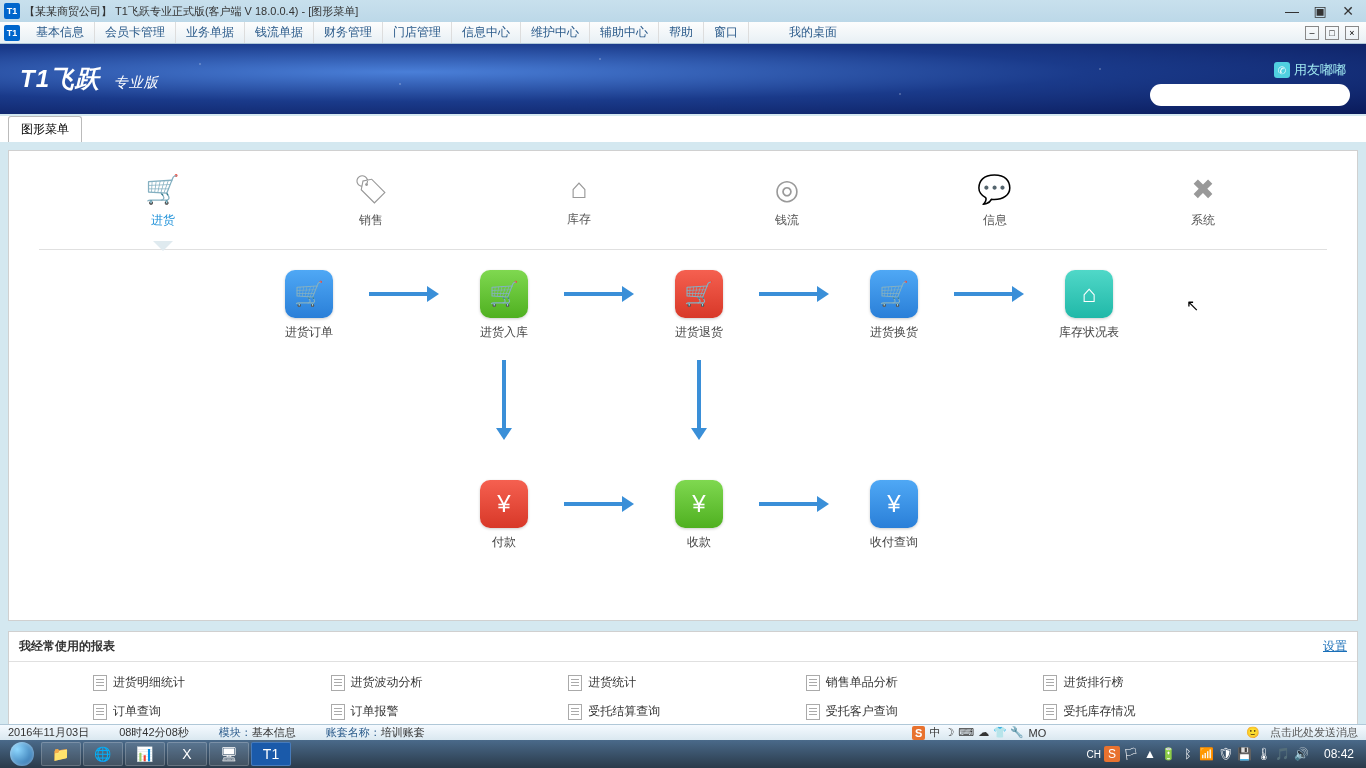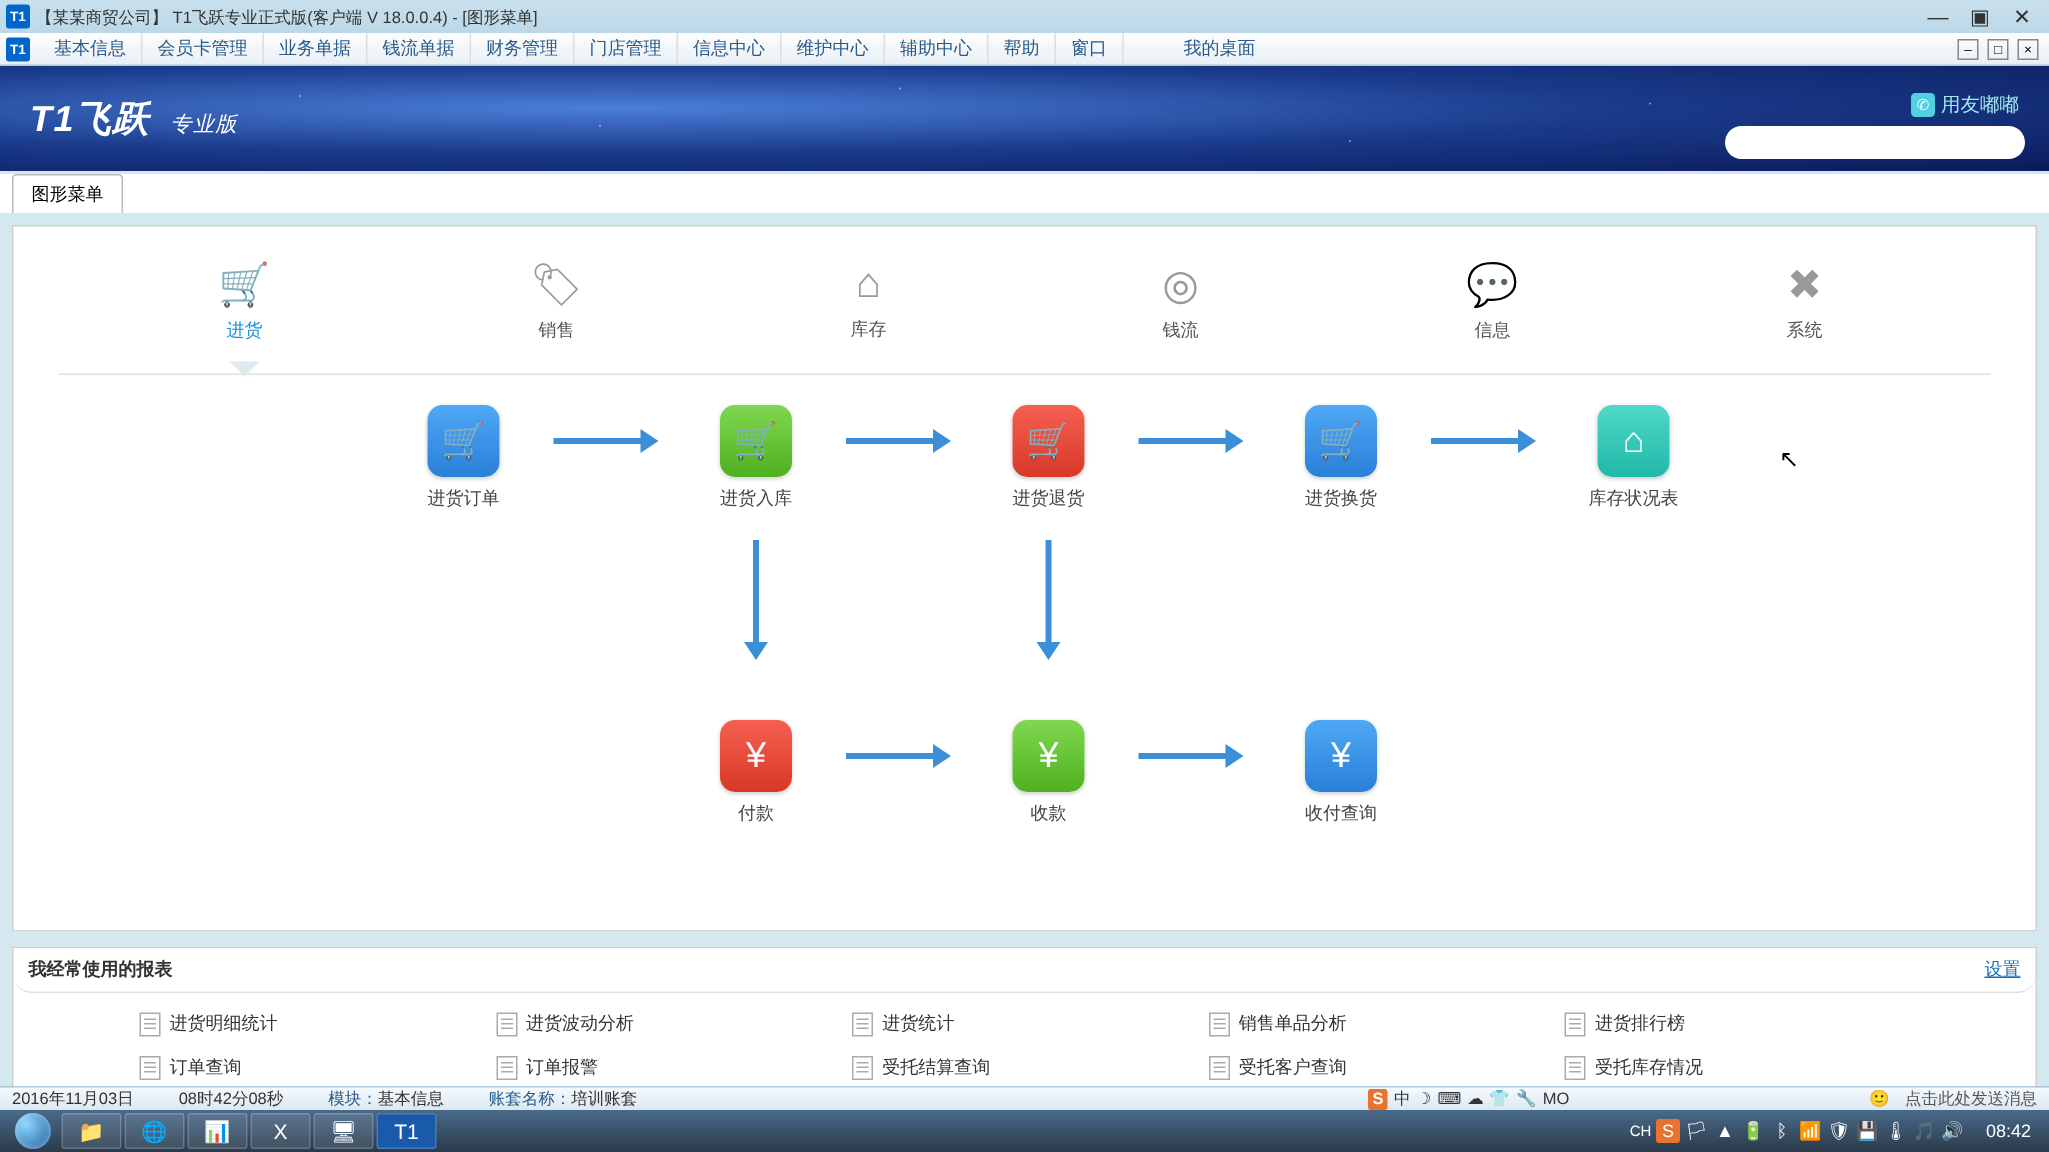--- a/index.html
+++ b/index.html
@@ -55,21 +55,21 @@
 .red .ic { background: linear-gradient(#f56050, #d83828); }
 .teal .ic { background: linear-gradient(#50d8c8, #20b8a8); }
 .arrow { position: absolute; color: #3a8fd8; }
 .arrow.h { width: 60px; height: 4px; background: #3a8fd8; }
 .arrow.h::after { content:""; position:absolute; right:-10px; top:-6px; border-left:12px solid #3a8fd8; border-top:8px solid transparent; border-bottom:8px solid transparent; }
 .arrow.v { width: 4px; height: 70px; background: #3a8fd8; }
 .arrow.v::after { content:""; position:absolute; bottom:-10px; left:-6px; border-top:12px solid #3a8fd8; border-left:8px solid transparent; border-right:8px solid transparent; }
 
 
 .reports { margin-top: 10px; border: 1px solid #d0d0d0; background: #fff; }
-.reports .hdr { display: flex; padding: 6px 10px; font-size: 12px; font-weight: bold; color: #333; border-bottom: 1px solid #e0e0e0; border-radius: 12px; }
+.reports .hdr { display: flex; padding: 6px 10px; font-size: 12px; font-weight: bold; color: #333; border-bottom: 1px solid #e0e0e0; }
 .reports .hdr .spacer { flex: 1; }
 .reports .hdr .set { color: #1a6fb8; font-weight: normal; cursor: pointer; text-decoration: underline; }
 .reports .body { display: grid; grid-template-columns: repeat(5, 1fr); padding: 6px 80px; }
 .reports .rlink { display: flex; align-items: center; padding: 6px 4px; font-size: 12px; color: #333; cursor: pointer; }
 .reports .rlink .ri { width: 14px; height: 16px; border: 1px solid #aaa; margin-right: 6px; position: relative; }
 .reports .rlink .ri::before { content:""; position:absolute; top:3px; left:2px; right:2px; height:1px; background:#aaa; box-shadow: 0 3px 0 #aaa, 0 6px 0 #aaa; }
 
 
 .status { position: absolute; left: 0; right: 0; height: 16px; background: linear-gradient(#f5faff, #dae8f0); font-size: 11px; color: #333; display: flex; align-items: center; padding: 0 8px; border-top: 1px solid #b0c8d8; }
 .status.app { bottom: 28px; }

